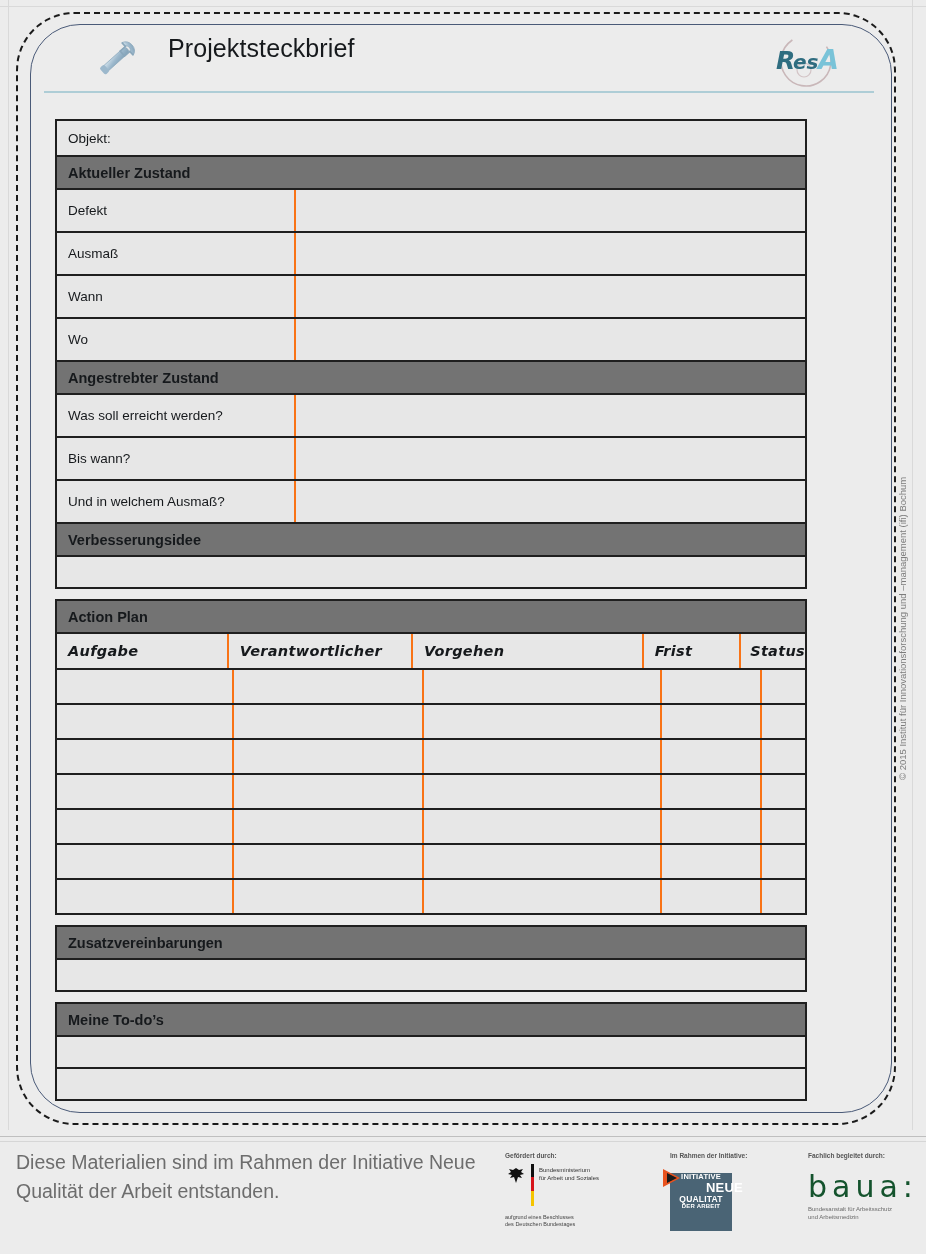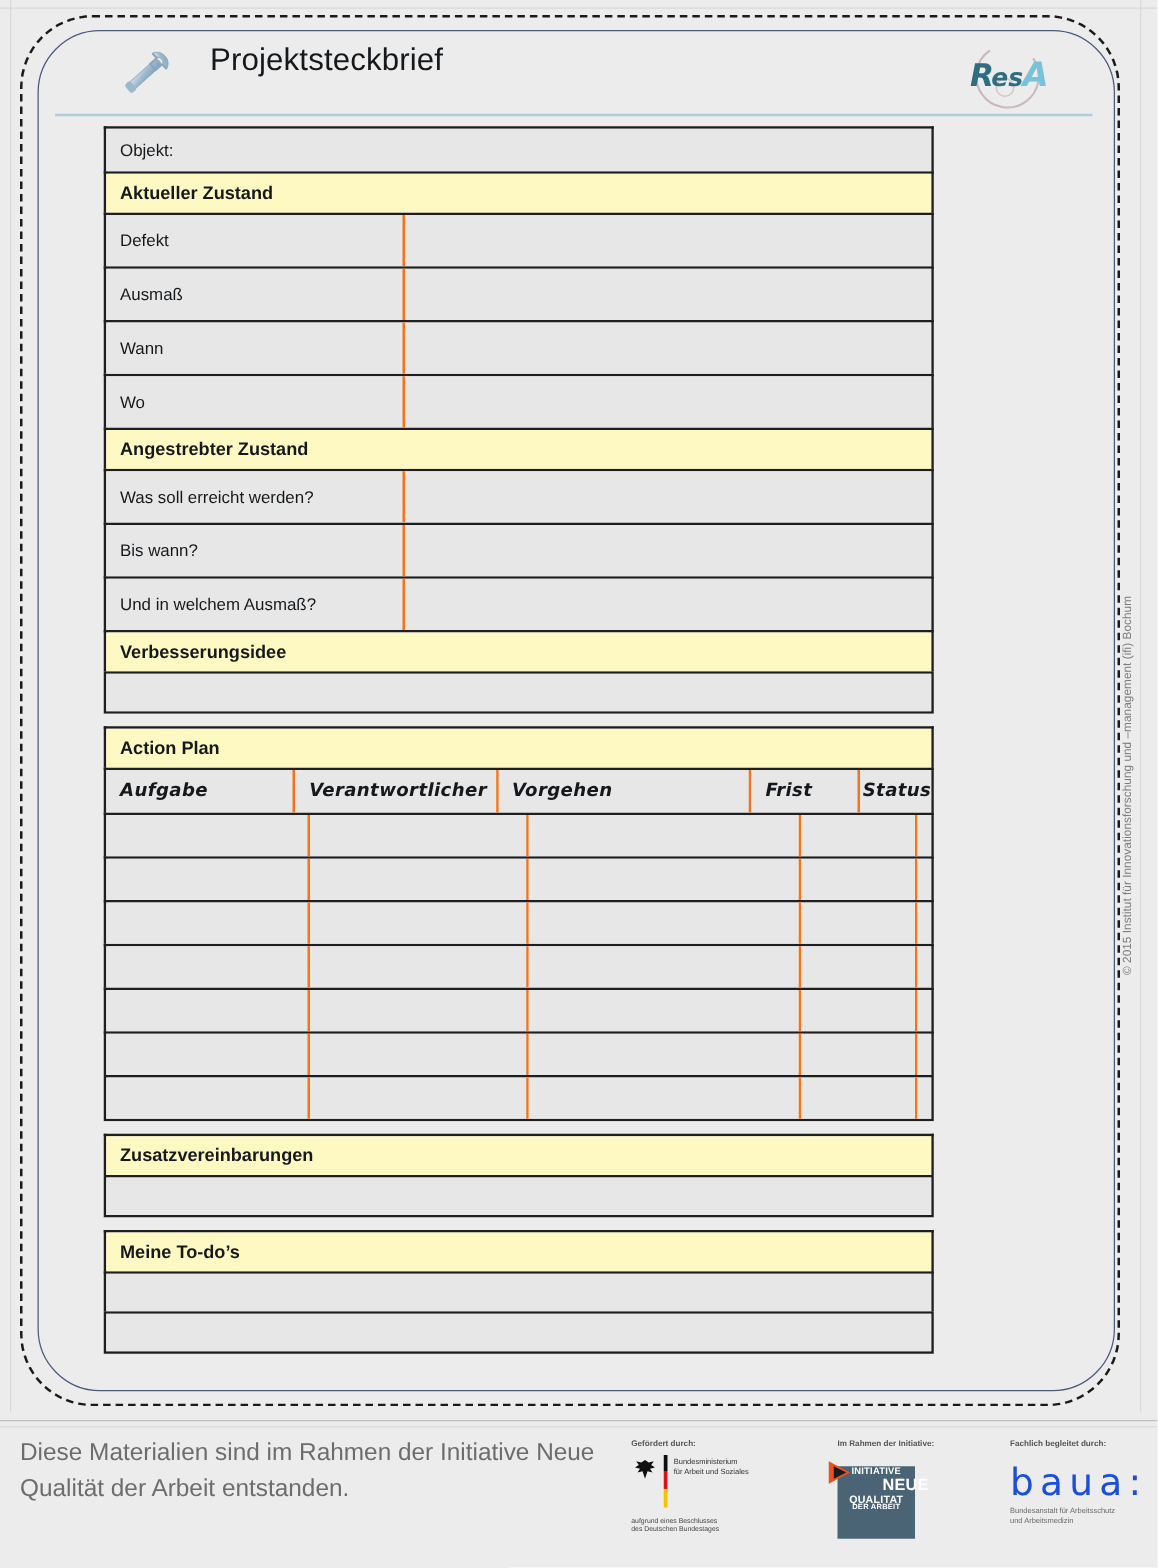--- a/index.html
+++ b/index.html
@@ -76,23 +76,22 @@
   #title-rule {
     position: absolute;
     left: 44px; top: 91px;
     width: 830px; height: 2px;
     background: #aecdd6;
   }
 
   
   #form {
     position: absolute;
-    left: 55px; top: 101px;
-    width: 664px;
-    margin-left: 28px;
+    left: 55px; top: 119px;
+    width: 752px;
   }
   .row {
     display: flex;
     border: 2px solid #1f1f1f;
     border-bottom-width: 0;
     box-sizing: border-box;
   }
   .row.last { border-bottom-width: 2px; }
   .cell {
     box-sizing: border-box;
@@ -100,21 +99,21 @@
     align-items: center;
     background: #e7e7e7;
     font-size: 13.5px;
     color: #16191c;
     padding-left: 11px;
     overflow: hidden;
     white-space: nowrap;
   }
   .cell.vsep { border-right: 2px solid #f97316; }
   .sect {
-    background: #fef9c3;
+    background: #737373;
     font-weight: bold;
     font-size: 14.5px;
   }
   .gap { height: 10px; background: #ececec; }
 
   
   .h-objekt { height: 34px; }
   .h-sect   { height: 31px; }
   .h-field  { height: 41px; }
   .h-blank  { height: 30px; }
@@ -240,21 +239,21 @@
   }
   #inqa-l1 { font-size: 7.5px; margin-top: 14px; }
   #inqa-l2 { font-size: 13px; padding-left: 36px; }
   #inqa-l3 { font-size: 8.5px; }
   #inqa-l4 { font-size: 6px; }
 
   
   #baua-word {
     font-family: "DejaVu Sans", sans-serif;
     font-size: 30px;
-    color: #1d4ed8;
+    color: #14532d;
     letter-spacing: 5px;
     line-height: 32px;
     margin-top: 12px;
   }
   #baua-sub {
     font-size: 6px; line-height: 8px; color: #6b6b6b;
     white-space: nowrap; margin-top: 2px;
   }
 </style>
 </head>

